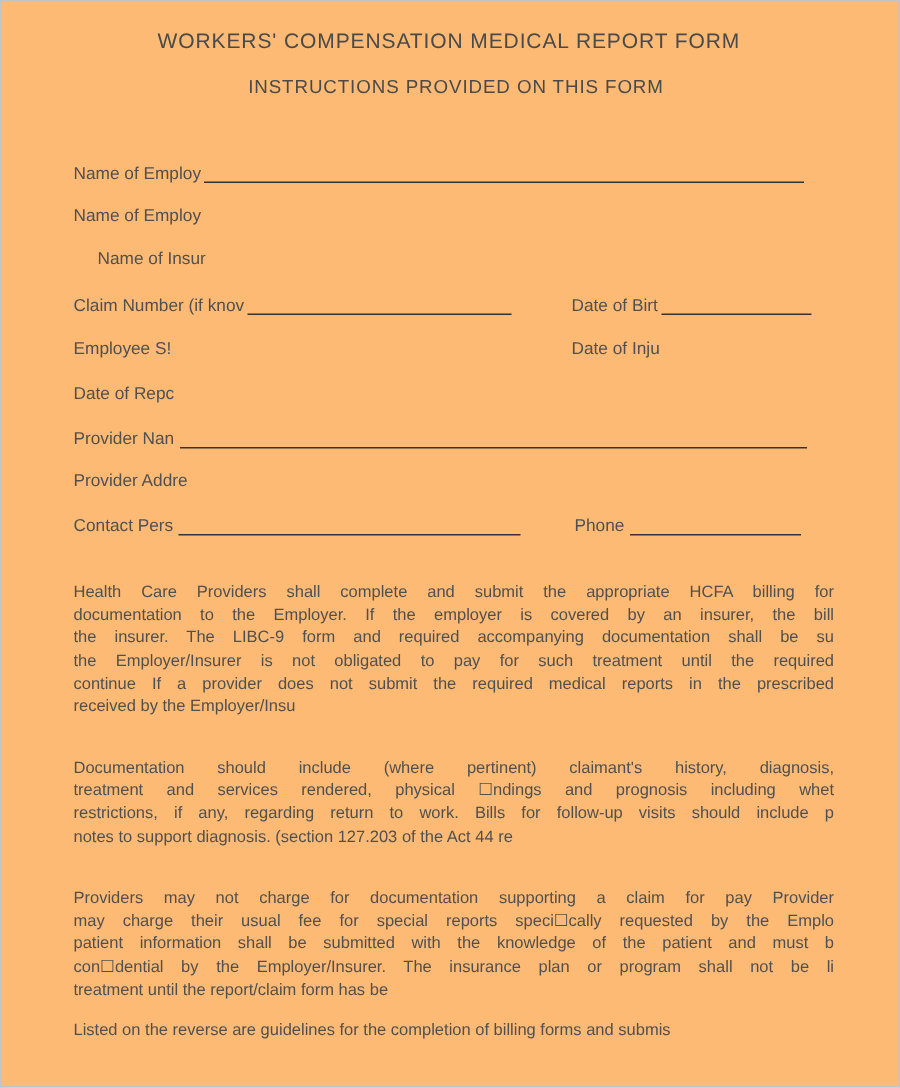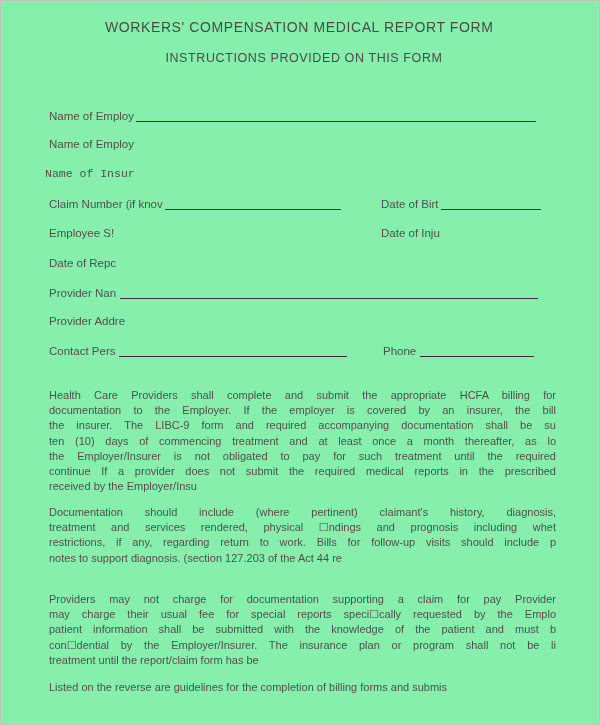--- a/index.html
+++ b/index.html
@@ -1,19 +1,19 @@
 <!DOCTYPE html>
 <html><head>
 <meta charset="utf-8">
 <style>
   html, body { margin: 0; padding: 0; background: #ffffff; }
   body { width: 600px; height: 725px; overflow: hidden; position: relative; }
   .page {
     position: absolute; left: 0; top: 0; width: 598px; height: 723px;
-    border: 1px solid #c4c4c4; background: #86efac; overflow: hidden;
+    border: 1px solid #c4c4c4; background: #fdba74; overflow: hidden;
   }
   .txt { font-family: "Liberation Sans", sans-serif; color: #505050; }
   .title {
     position: absolute; left: 104px; top: 18px; font-size: 14px; letter-spacing: 0.6px;
     color: #4a4a4a; white-space: nowrap;
   }
   .instr {
     position: absolute; left: 48px; top: 50px; width: 510px; font-size: 12.5px;
     line-height: 15px; letter-spacing: 0.6px; color: #4a4a4a;
   }
@@ -42,21 +42,21 @@
   </div>
 
   <div class="txt field" style="left:48px; top:108px;">
     <span class="label">Name of Employ</span><span class="line" style="width:400px;"></span>
   </div>
 
   <div class="txt field" style="left:48px; top:137px;">
     <span class="label">Name of Employ</span>
   </div>
 
-  <div class="txt field" style="left:44px; top:166px;font-family:Liberation Mono, monospace;">
+  <div class="txt field" style="left:64px; top:166px;">
     <span class="label">Name of Insur</span>
   </div>
 
   <div class="txt field" style="left:48px; top:196px;">
     <span class="label">Claim Number (if knov</span><span class="line" style="width:176px;"></span>
   </div>
 
   <div class="txt field" style="left:380px; top:196px;">
     <span class="label">Date of Birt</span><span class="line" style="width:100px;"></span>
   </div>
@@ -86,21 +86,20 @@
   </div>
 
   <div class="txt field" style="left:382px; top:343px;">
     <span class="label">Phone</span><span class="line" style="width:114px; margin-left:4px;"></span>
   </div>
 
   <div class="txt para" style="top:387px;">
     <div>Health Care Providers shall complete and submit the appropriate HCFA billing for</div>
     <div>documentation to the Employer. If the employer is covered by an insurer, the bill</div>
     <div>the insurer. The LIBC-9 form and required accompanying documentation shall be su</div>
-    <div>ten (10) days of commencing treatment and at least once a month thereafter, as lo</div>
     <div>the Employer/Insurer is not obligated to pay for such treatment until the required</div>
     <div>continue If a provider does not submit the required medical reports in the prescribed</div>
     <div class="last">received by the Employer/Insu</div>
   </div>
 
   <div class="txt para" style="top:504px;">
     <div>Documentation should include (where pertinent) claimant's history, diagnosis,</div>
     <div>treatment and services rendered, physical ☐ndings and prognosis including whet</div>
     <div>restrictions, if any, regarding return to work. Bills for follow-up visits should include p</div>
     <div class="last">notes to support diagnosis. (section 127.203 of the Act 44 re</div>

